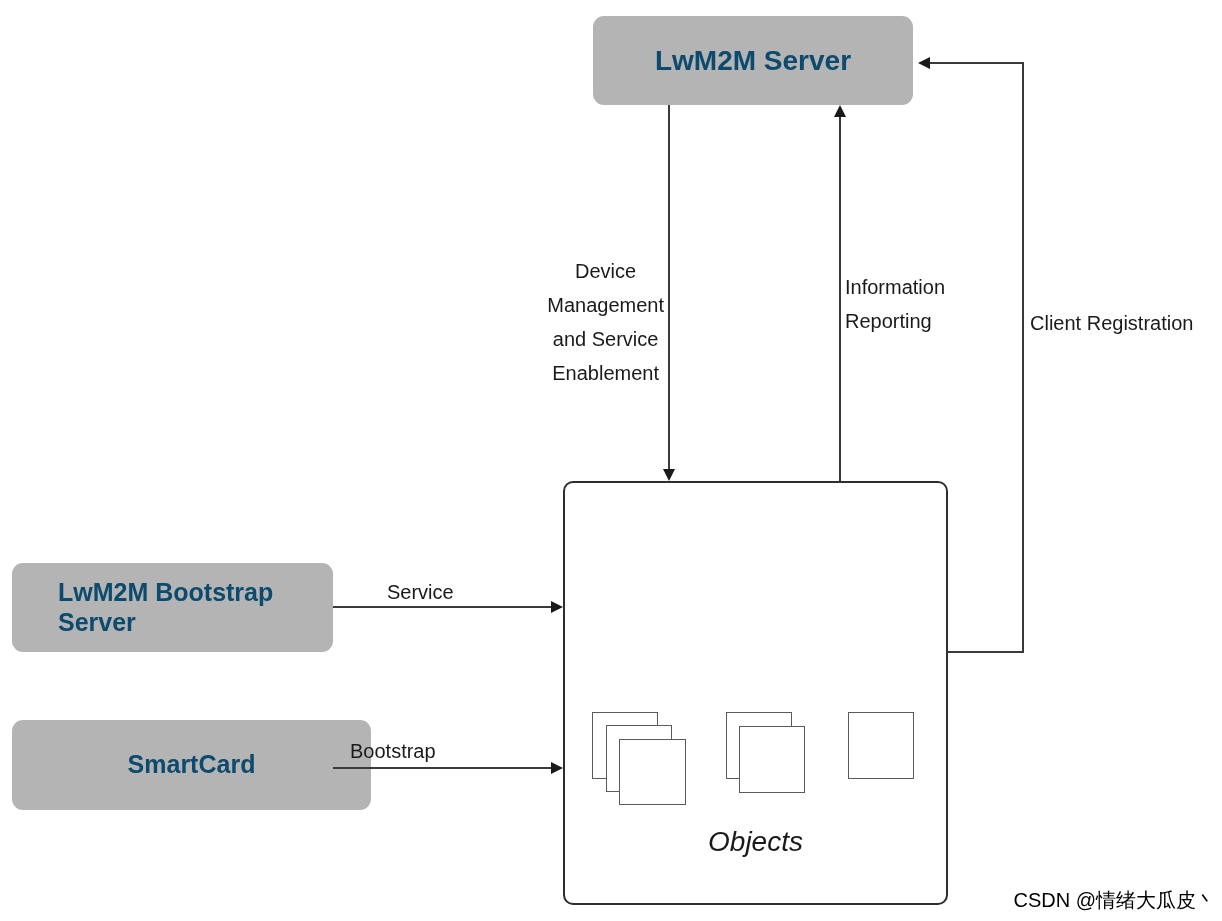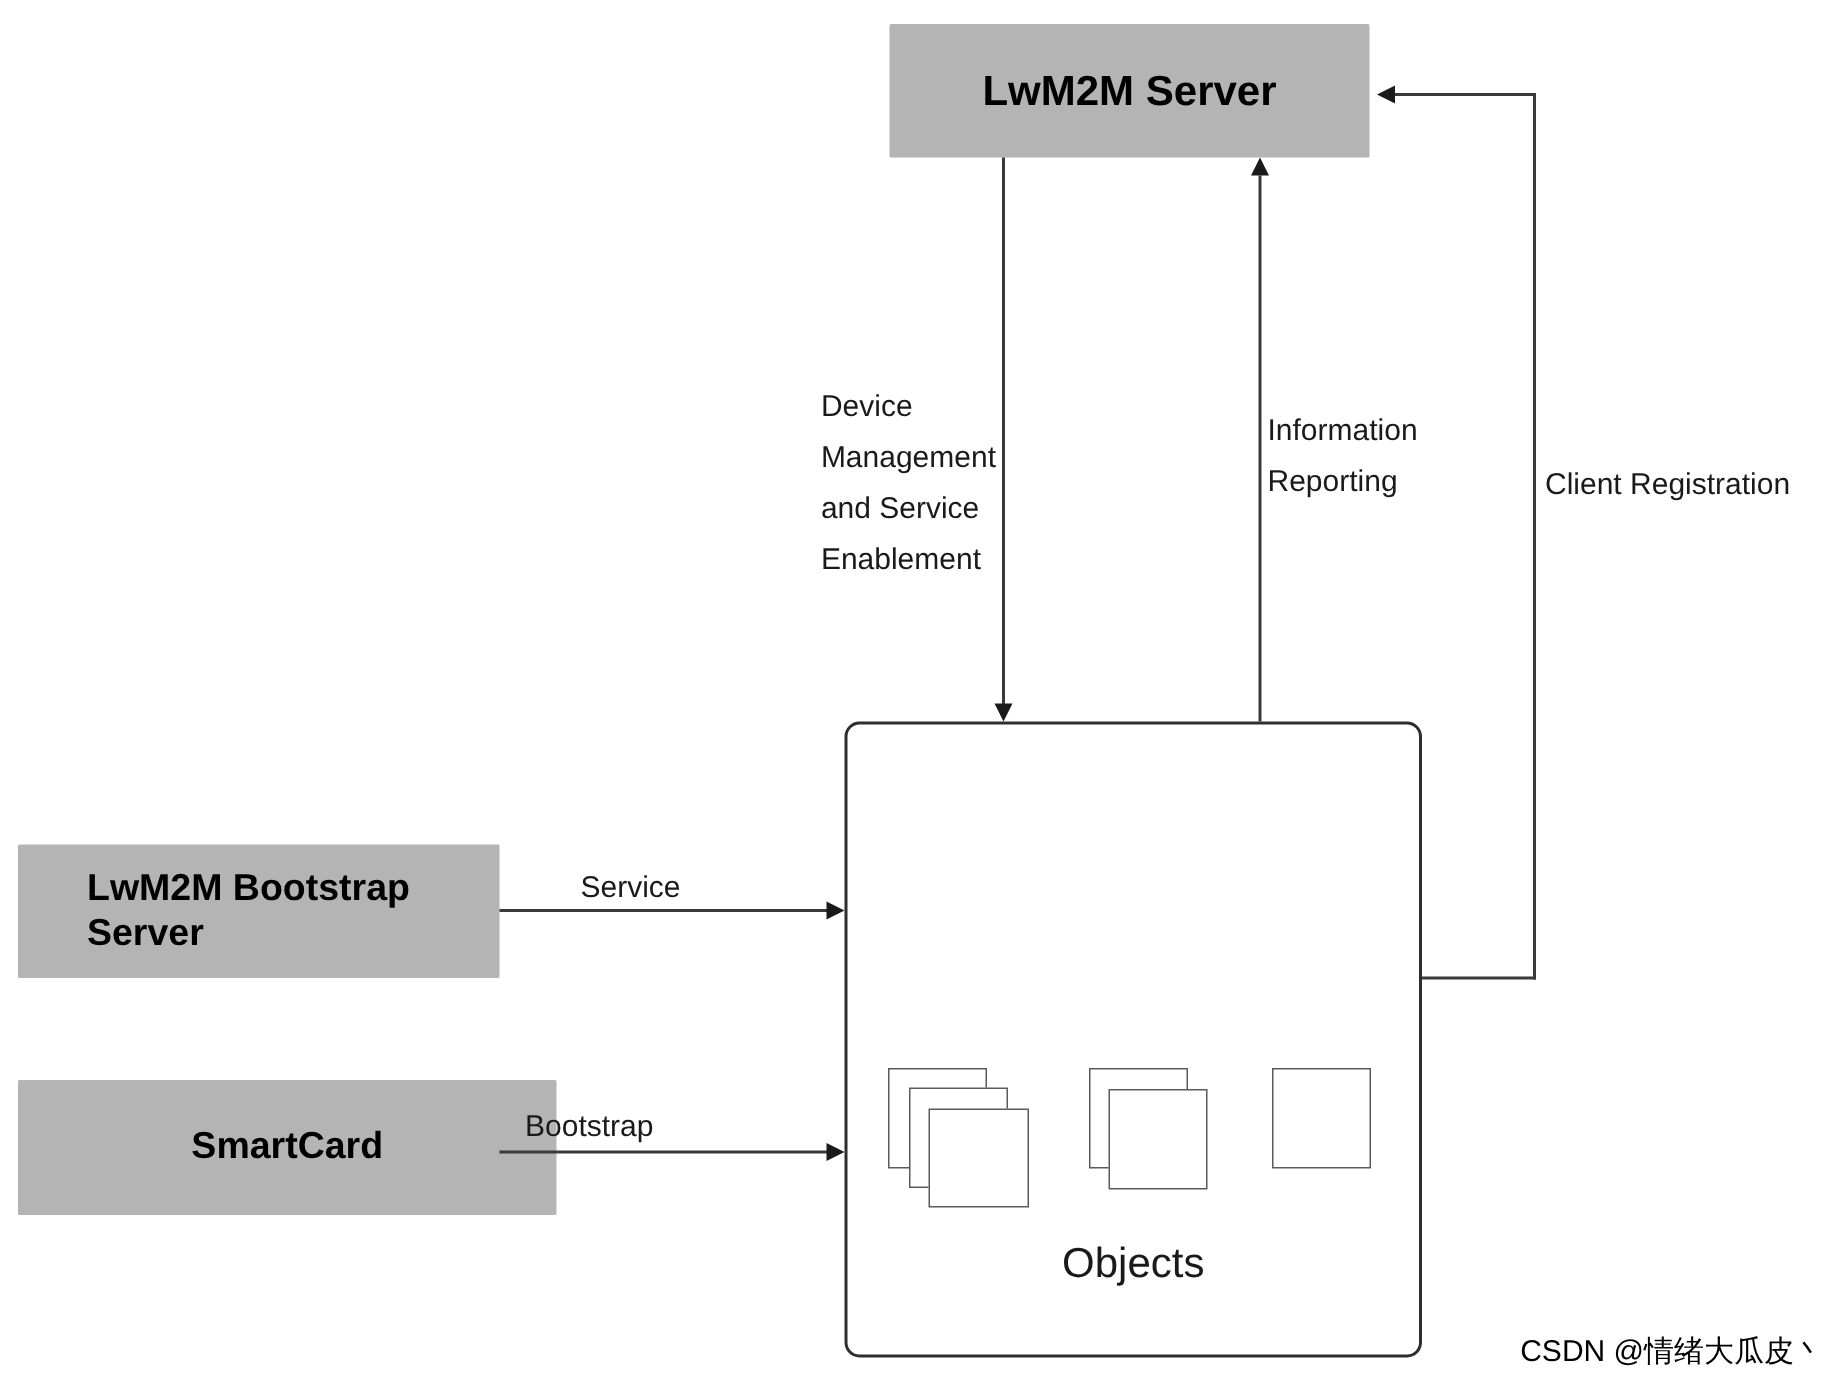--- a/index.html
+++ b/index.html
@@ -10,26 +10,26 @@
     background: #ffffff;
     font-family: "Liberation Sans", sans-serif;
     color: #1a1a1a;
     overflow: hidden;
   }
 
   
   .node {
     position: absolute;
     background: #b4b4b4;
-    border-radius: 1px;
+    border-radius: 11px;
     display: flex;
     align-items: center;
     justify-content: center;
     font-weight: bold;
-    color: #000000;
+    color: #0c4a6e;
     white-space: pre-line;
     line-height: 1.18;
   }
   .node-server   { left: 593px; top: 16px;  width: 320px; height: 89px; font-size: 28px; }
   .node-client   { left: 593px; top: 513px; width: 322px; height: 90px; font-size: 28px; }
   .node-bootstrap{ left: 12px;  top: 563px; width: 321px; height: 89px; font-size: 25px;
                    justify-content: flex-start; padding-left: 46px; box-sizing: border-box; }
   .node-smartcard{ left: 12px;  top: 720px; width: 359px; height: 90px; font-size: 25px; }
 
   
@@ -65,21 +65,21 @@
   .ah-bootstrap { left: 551px; top: 762px; }
 
   
   .edge-label {
     position: absolute;
     font-size: 20px;
     line-height: 34px;
     color: #1a1a1a;
     white-space: pre-line;
   }
-  .lbl-dm { right: 558px; top: 254px; text-align: left; }
+  .lbl-dm { right: 558px; top: 254px; text-align: center; }
   .lbl-ir { left: 845px;  top: 270px; text-align: left; }
   .lbl-cr { left: 1030px; top: 306px; }
   .lbl-boostrap  { left: 387px; top: 581px; line-height: 22px; }
   .lbl-bootstrap { left: 350px; top: 740px; line-height: 22px; }
 
   
   .sq {
     position: absolute;
     background: #ffffff;
     border: 1.5px solid #5a5a5a;
@@ -91,20 +91,21 @@
   .sq-2a { left: 726px; top: 712px; width: 66px; height: 67px; }
   .sq-2b { left: 739px; top: 726px; width: 66px; height: 67px; }
   .sq-3a { left: 848px; top: 712px; width: 66px; height: 67px; }
 
   .objects-label {
     position: absolute;
     left: 563px; top: 826px; width: 385px;
     text-align: center;
     font-size: 28px;
     color: #1a1a1a;
+    font-style: italic;
   }
 
   .watermark {
     position: absolute;
     right: 6px; top: 887px;
     font-size: 20px;
     color: #000000;
     white-space: nowrap;
   }
 </style>

